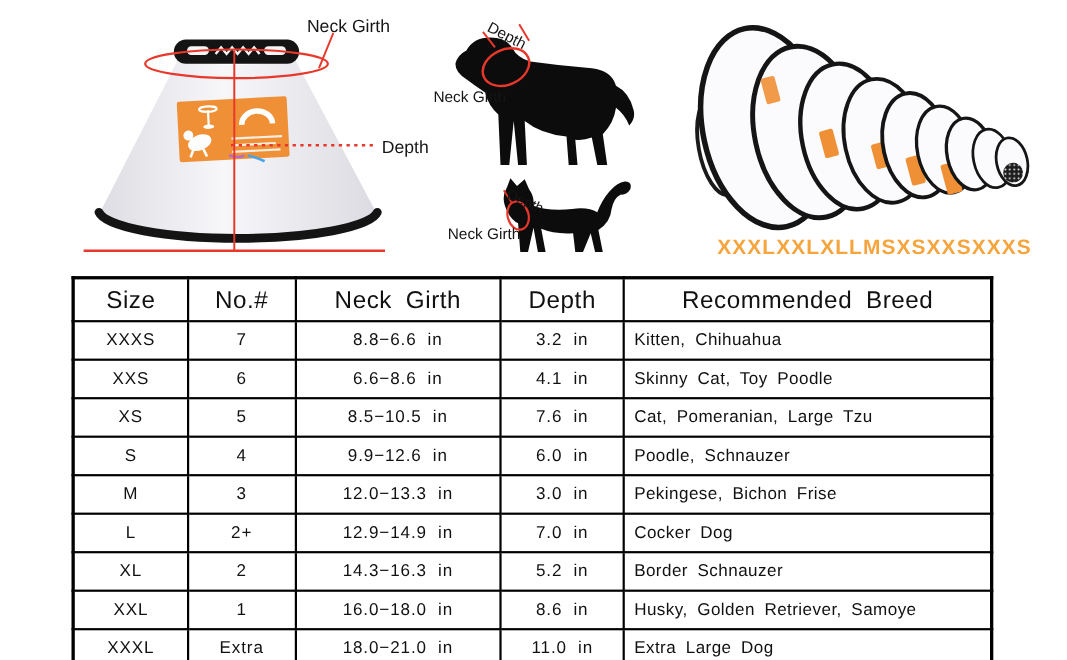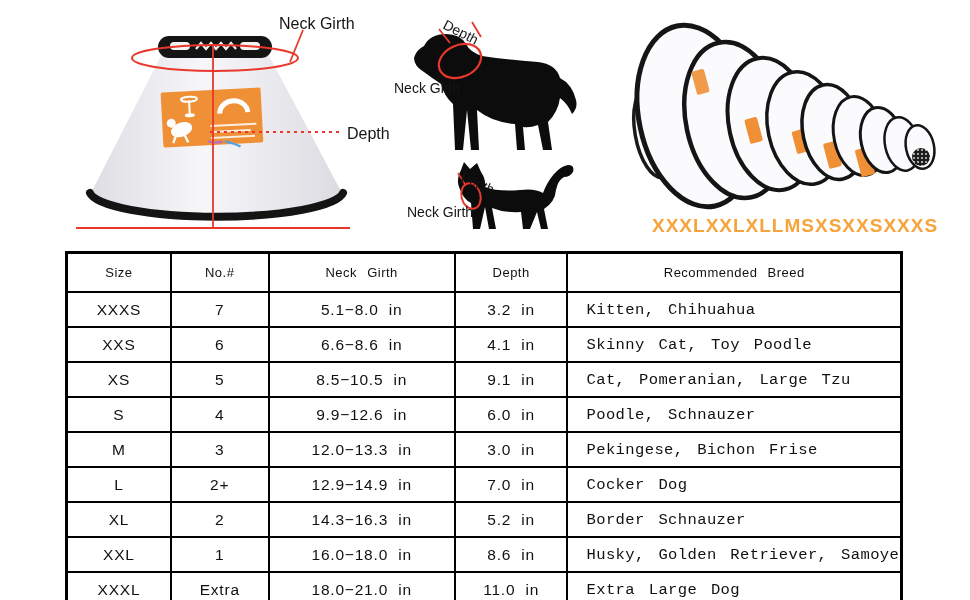--- a/index.html
+++ b/index.html
@@ -27,27 +27,27 @@
   #size-table{
     position:absolute;left:65px;top:251px;width:838px;height:340px;
     border-collapse:collapse;table-layout:fixed;background:#fff;
   }
   #size-table th,#size-table td{
     border:2px solid #000;text-align:center;vertical-align:middle;
     padding:0;overflow:hidden;white-space:nowrap;
   }
   #size-table{border:3px solid #000;}
   #size-table th{
-    font-size:13px;font-weight:normal;letter-spacing:.5px;word-spacing:6px;height:37px;
+    font-size:22px;font-weight:normal;letter-spacing:.5px;word-spacing:6px;height:37px;
   }
   #size-table td{
     font-size:15.5px;letter-spacing:.8px;word-spacing:5px;height:33px;
   }
   #size-table td.breed{
-    text-align:left;padding-left:18px;letter-spacing:.4px;word-spacing:4px;font-family:Liberation Mono, monospace;
+    text-align:left;padding-left:8px;letter-spacing:.4px;word-spacing:4px;
   }
 </style>
 </head>
 <body>
 
 <div id="stage">
 
   <svg id="cone-fig" class="fig" viewBox="0 0 330 240" width="330" height="240">
     <defs>
       <linearGradient id="coneGrad" x1="0" y1="0" x2="1" y2="0">
@@ -172,36 +172,36 @@
           <th>No.#</th>
           <th>Neck Girth</th>
           <th>Depth</th>
           <th>Recommended Breed</th>
         </tr>
     </thead>
     <tbody>
         <tr>
           <td>XXXS</td>
           <td>7</td>
-          <td>5.1−8.0 in</td>
+          <td>8.8−6.6 in</td>
           <td>3.2 in</td>
           <td class="breed">Kitten, Chihuahua</td>
         </tr>
         <tr>
           <td>XXS</td>
           <td>6</td>
           <td>6.6−8.6 in</td>
           <td>4.1 in</td>
           <td class="breed">Skinny Cat, Toy Poodle</td>
         </tr>
         <tr>
           <td>XS</td>
           <td>5</td>
           <td>8.5−10.5 in</td>
-          <td>9.1 in</td>
+          <td>7.6 in</td>
           <td class="breed">Cat, Pomeranian, Large Tzu</td>
         </tr>
         <tr>
           <td>S</td>
           <td>4</td>
           <td>9.9−12.6 in</td>
           <td>6.0 in</td>
           <td class="breed">Poodle, Schnauzer</td>
         </tr>
         <tr>

